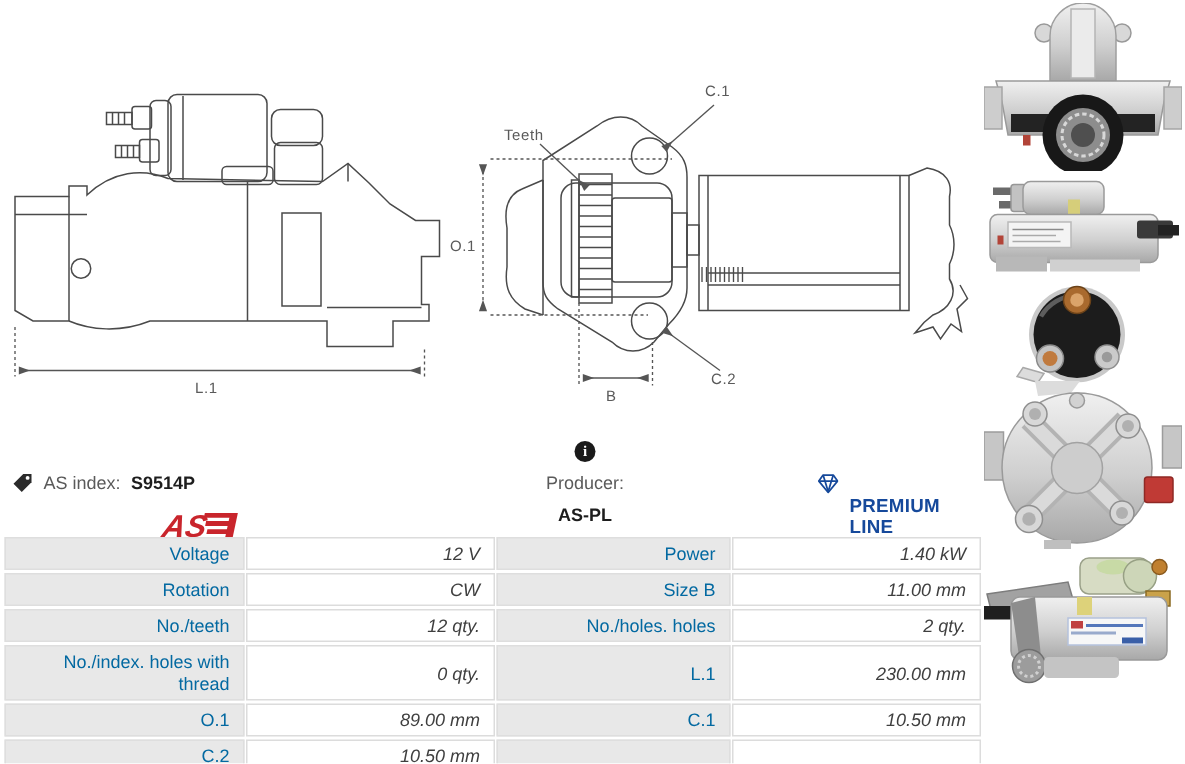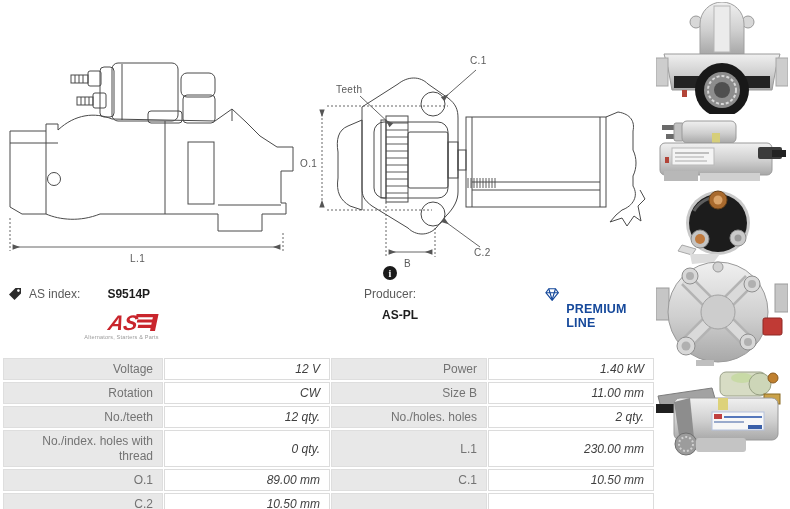--- a/index.html
+++ b/index.html
@@ -2,36 +2,36 @@
 <html><head>
 <meta charset="utf-8">
 <style>
   html,body{margin:0;padding:0;background:#fff;}
   .page{position:relative;width:790px;height:509px;background:#fff;overflow:hidden;
         font-family:"Liberation Sans",sans-serif;color:#4a4a4a;}
   
   .drawings{position:absolute;left:0;top:0;}
   .drawings text{font-size:10px;fill:#5a5a5a;letter-spacing:.4px;}
   
-  .info{position:absolute;left:8px;top:278px;width:647px;display:grid;
+  .info{position:absolute;left:8px;top:306px;width:647px;display:grid;
         grid-template-columns:227px 310px 1fr;grid-auto-rows:32px;align-items:center;}
   .cell{display:flex;align-items:center;gap:7px;font-size:12px;color:#5a5a5a;}
   .cell.right{justify-content:flex-end;flex-direction:column;}
-  .b{font-weight:700;color:#1d1d1d;margin-left:20px;}
+  .b{font-weight:700;color:#1d1d1d;}
   .premium{color:#16499b;font-weight:700;font-size:12.5px;letter-spacing:.2px;margin-top:44px;}
   .info-icon{width:14px;height:14px;border-radius:50%;background:#1a1a1a;color:#fff;
              display:inline-flex;align-items:center;justify-content:center;flex:0 0 14px;}
   .info-icon::after{content:"i";font-size:10px;font-weight:700;font-family:"Liberation Serif",serif;}
   .logo{display:flex;flex-direction:column;align-items:flex-end;line-height:1;}
   .logo-sub{font-size:5.5px;color:#9a9a9a;letter-spacing:.2px;margin-top:1px;}
   
   .spec{position:absolute;left:2px;top:356px;width:648px;border-collapse:separate;
         border-spacing:1px 2px;table-layout:fixed;font-size:12px;}
   .spec td{padding:3px 9px;line-height:1.18;vertical-align:middle;text-align:right;border:1px solid #dcdcdc;}
-  .spec td.lbl{background:#e8e8e8;color:#737373;border-color:#dedede;}
+  .spec td.lbl{background:#e8e8e8;color:#0369a1;border-color:#dedede;}
   .spec td.val{background:#fff;color:#3f3f3f;font-style:italic;}
   
   .photos{position:absolute;left:656px;top:0;width:132px;height:509px;}
   .ph{position:absolute;left:0;}
 </style>
 </head>
 <body>
 
 <div class="page">
 

